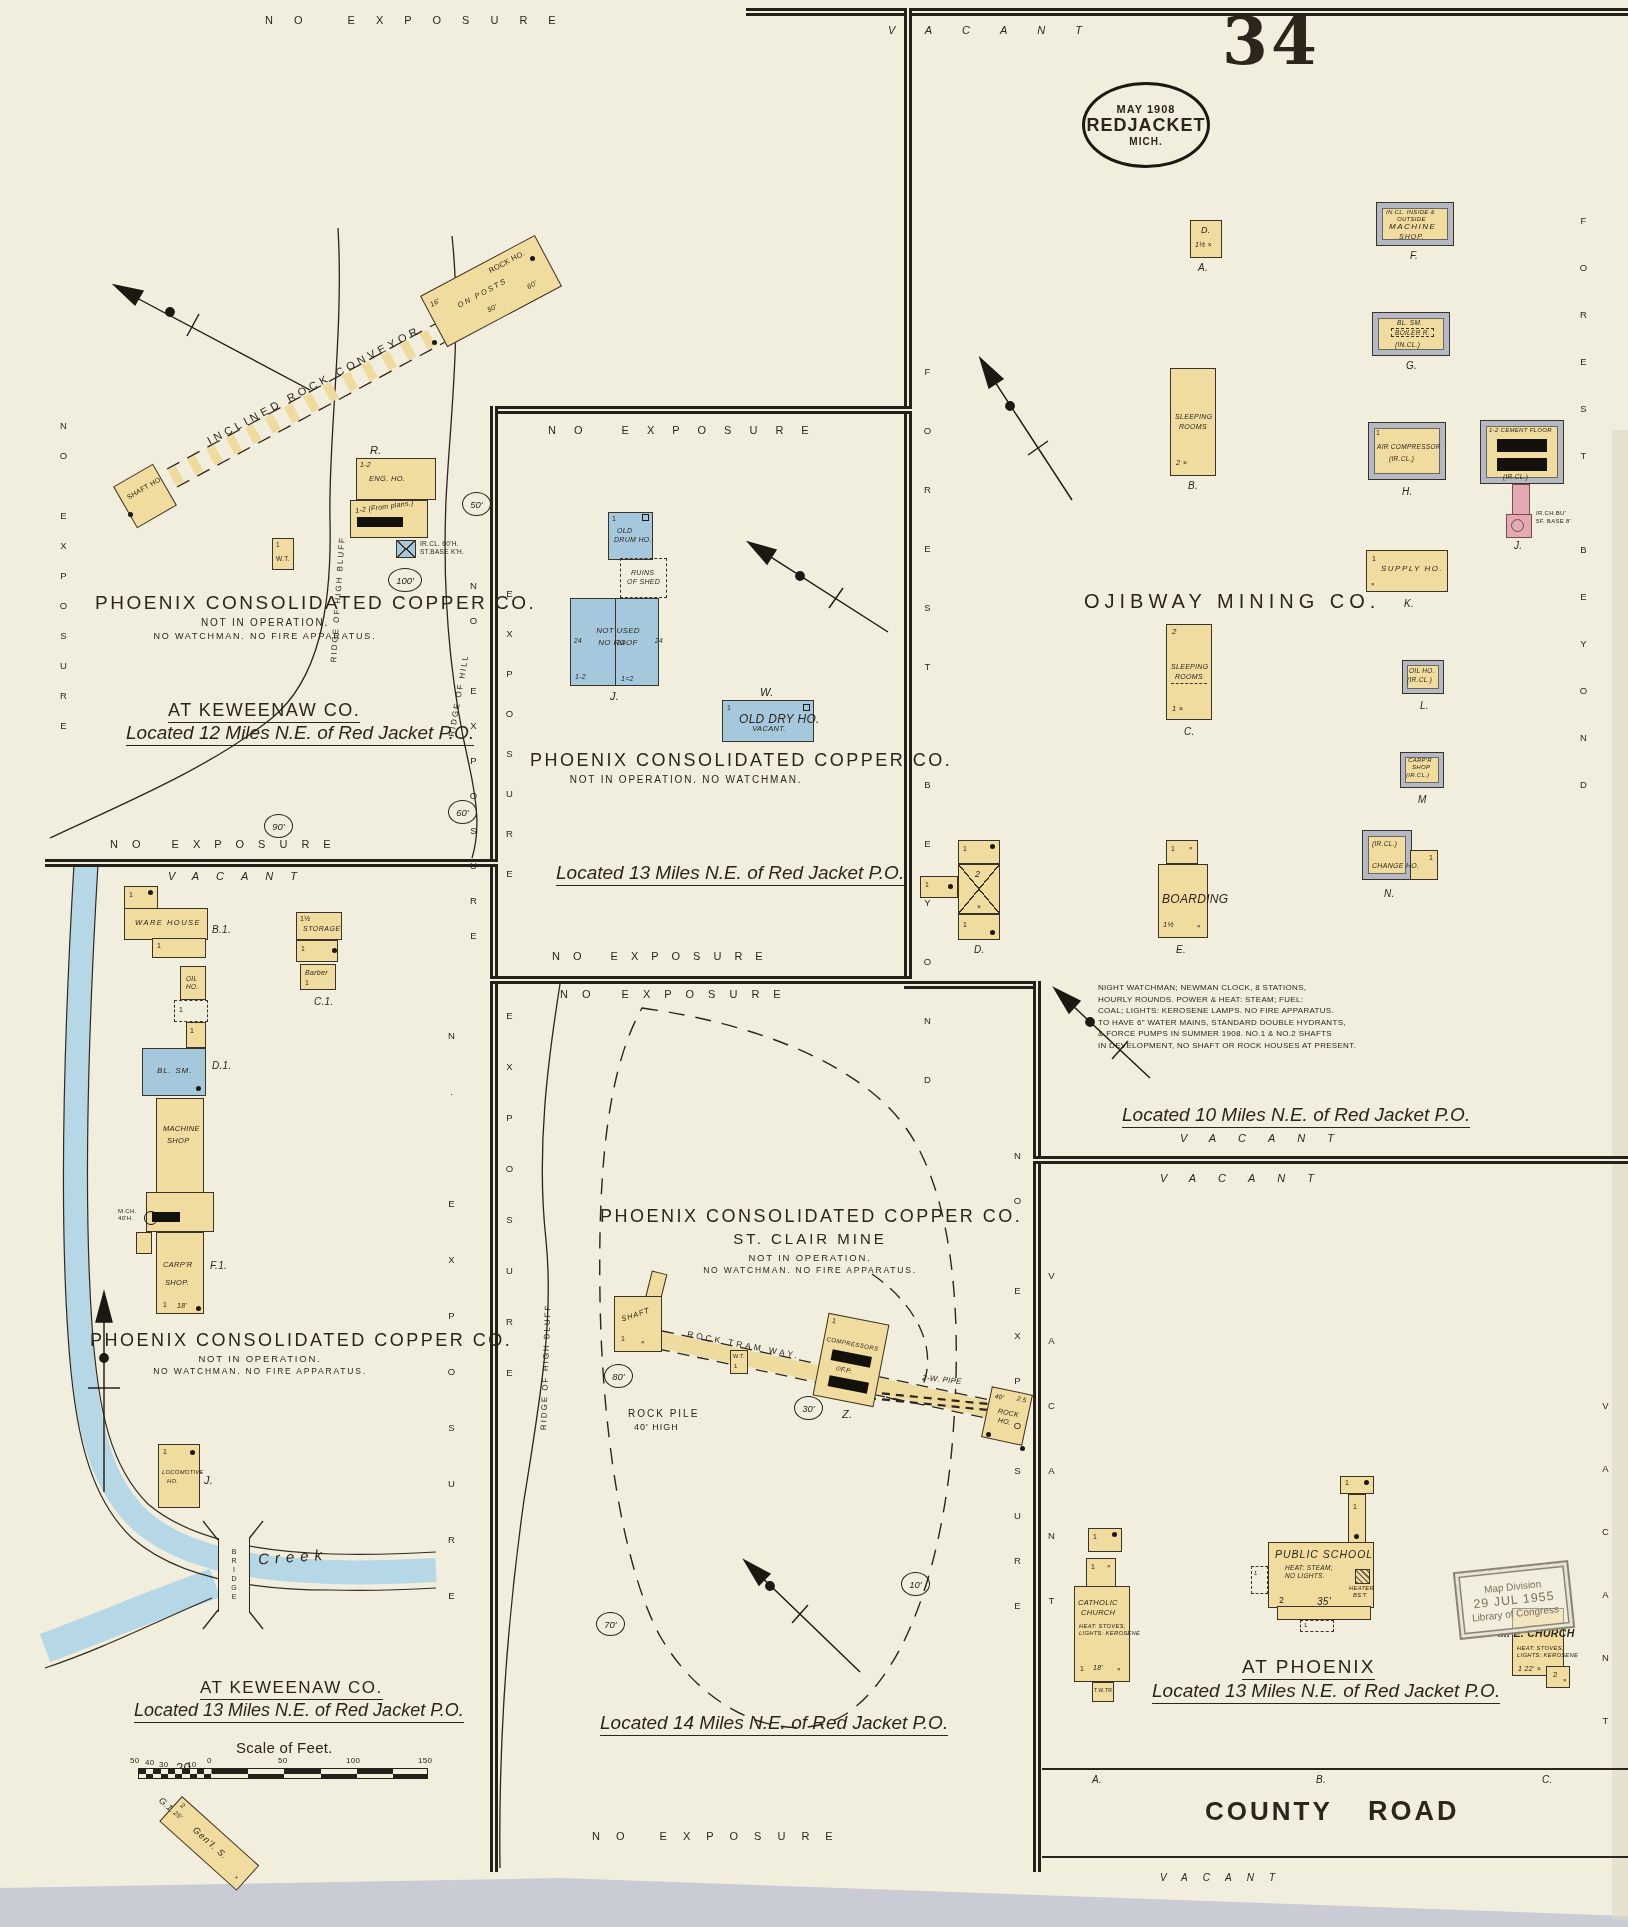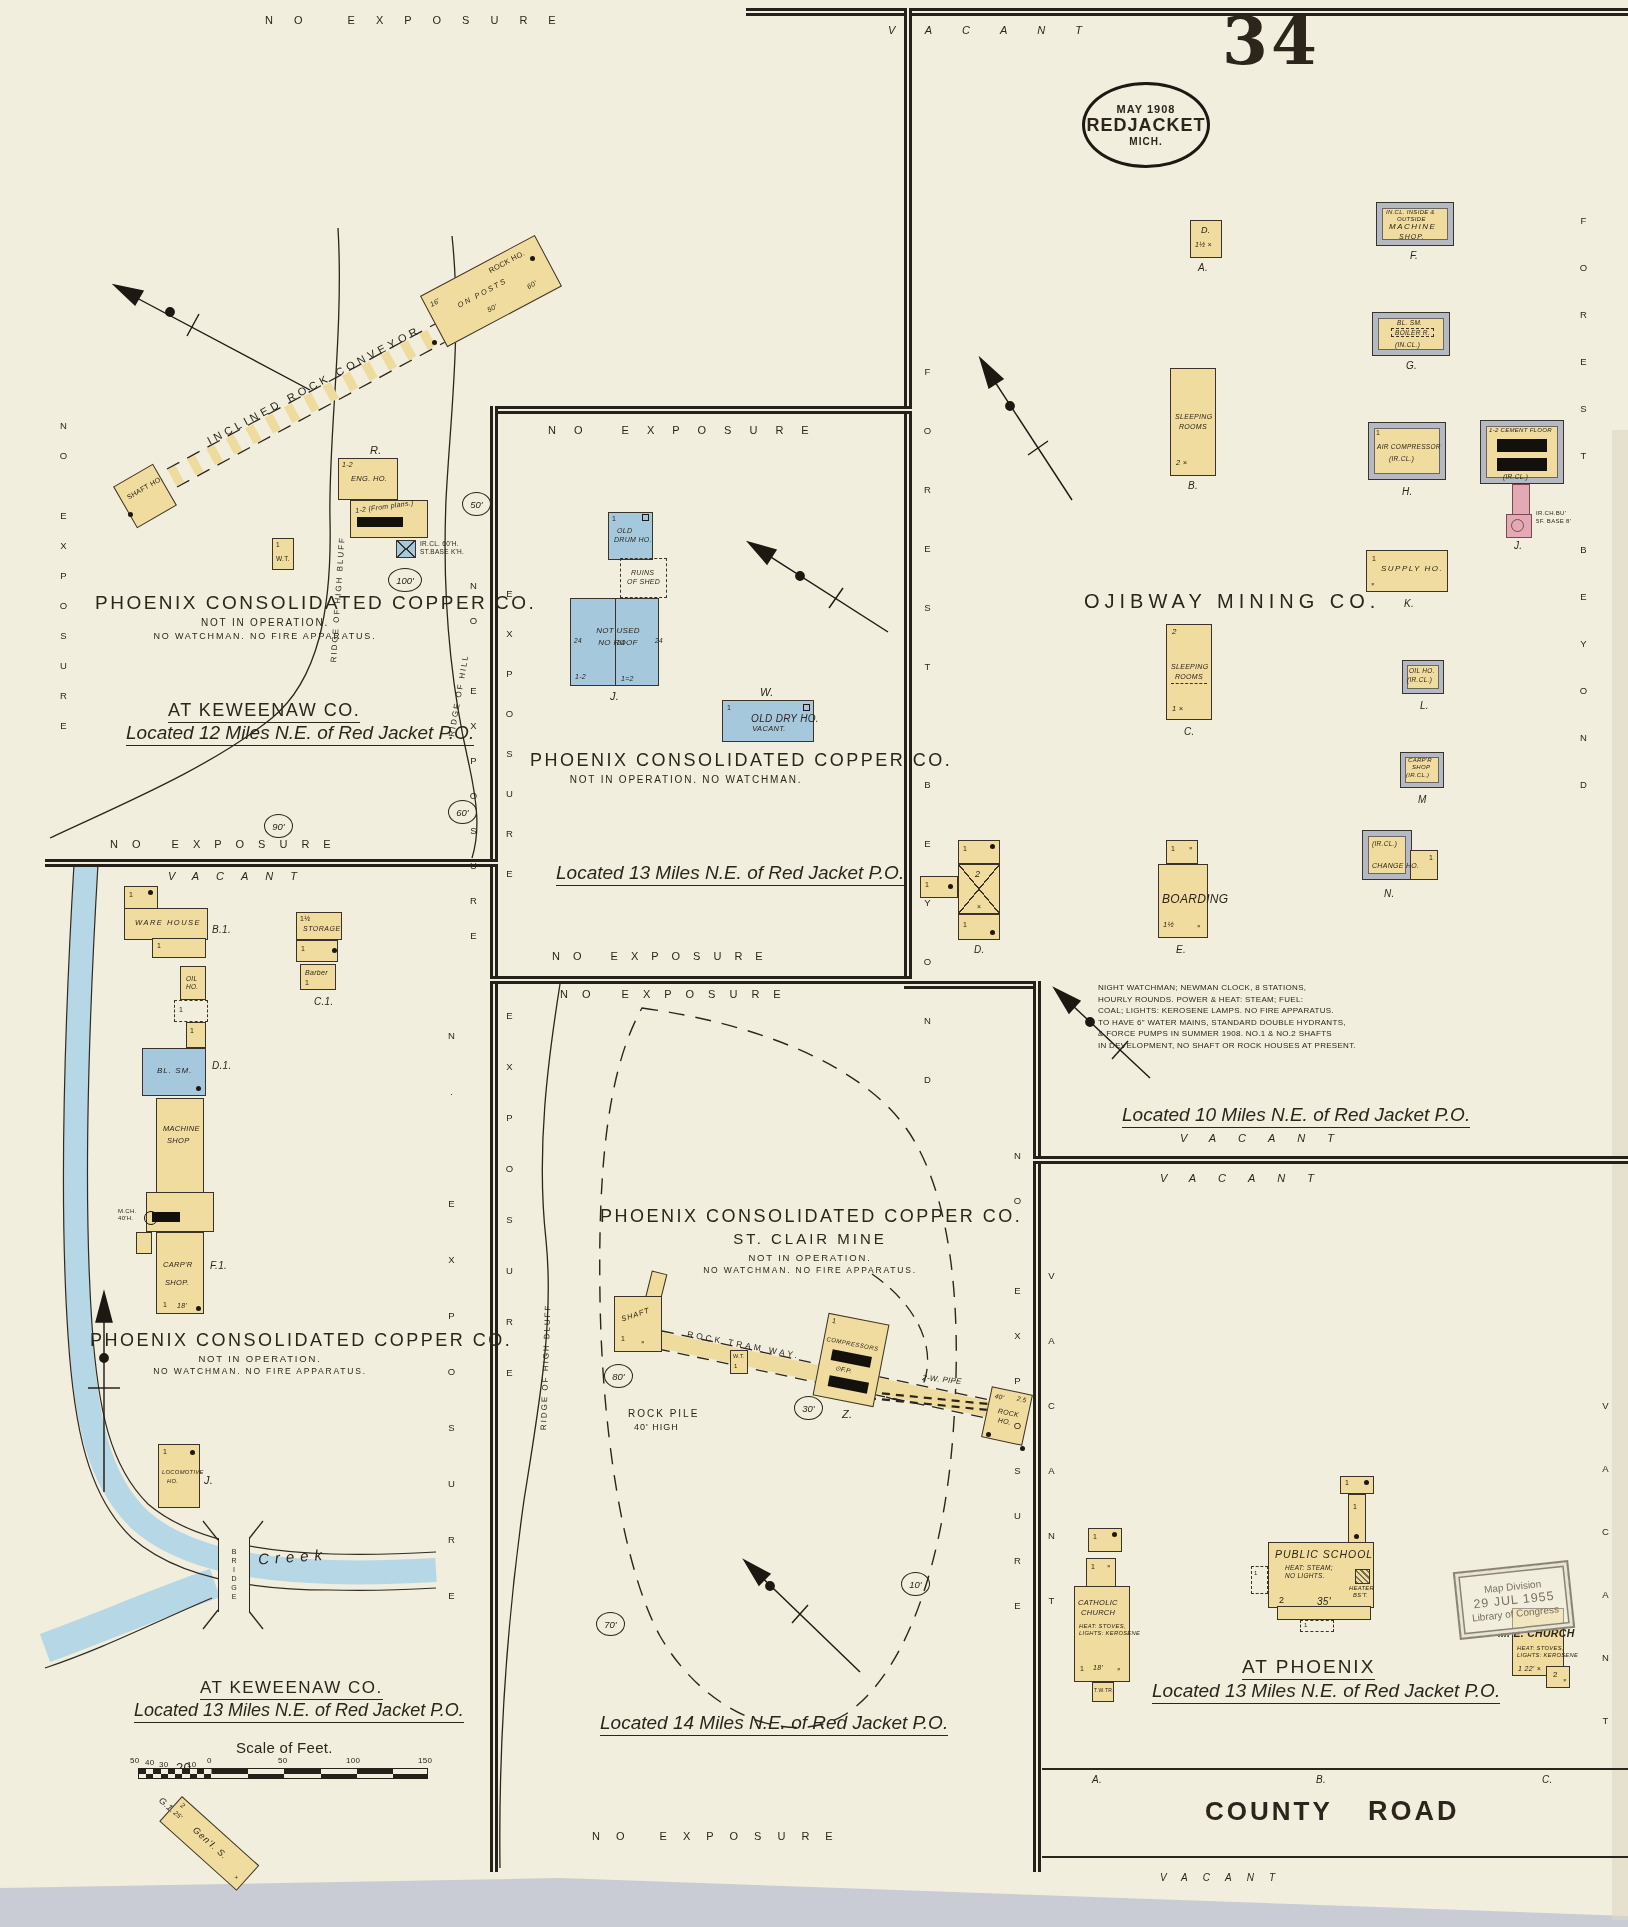--- a/index.html
+++ b/index.html
@@ -161,21 +161,21 @@
   <div class="bld" style="left:420px;top:296px;width:130px;height:58px;transform:rotate(-28deg);transform-origin:0 0">
     <div class="lbl" style="left:72px;top:6px;font-size:7.5px">ROCK HO.</div>
     <div class="lbl it" style="left:28px;top:22px;font-size:7.5px;letter-spacing:2px">ON POSTS</div>
     <div class="lbl it" style="left:4px;top:8px;font-size:7px">16'</div>
     <div class="lbl it" style="left:52px;top:40px;font-size:7px">50'</div>
     <div class="lbl it" style="left:98px;top:38px;font-size:7px">60'</div>
   </div>
   <div class="dot" style="left:432px;top:340px"></div>
   <div class="dot" style="left:530px;top:256px"></div>
   <div class="lbl it" style="left:370px;top:444px;font-size:11px">R.</div>
-  <div class="bld" style="left:338px;top:458px;width:60px;height:42px">
+  <div class="bld" style="left:356px;top:458px;width:80px;height:42px">
     <div class="lbl it" style="left:3px;top:2px;font-size:7px">1-2</div>
     <div class="lbl it" style="left:12px;top:16px;font-size:7.5px">ENG. HO.</div>
   </div>
   <div class="bld" style="left:350px;top:500px;width:78px;height:38px">
     <div class="lbl it" style="left:4px;top:2px;font-size:7px;transform:rotate(-8deg)">1-2 {From plans.}</div>
   </div>
   <div class="bar" style="left:357px;top:517px;width:46px;height:10px"></div>
   <div class="xbox" style="left:396px;top:540px;width:20px;height:18px"></div>
   <div class="lbl" style="left:420px;top:540px;font-size:6.5px">IR.CL. 60'H.</div>
   <div class="lbl" style="left:420px;top:548px;font-size:6.5px">ST.BASE K'H.</div>
@@ -212,21 +212,21 @@
     <div class="lbl it" style="left:3px;top:38px;font-size:6.5px">24</div>
     <div class="lbl it" style="left:46px;top:40px;font-size:6.5px">24</div>
     <div class="lbl it" style="left:84px;top:38px;font-size:6.5px">24</div>
     <div class="lbl it" style="left:4px;top:74px;font-size:7px">1-2</div>
     <div class="lbl it" style="left:50px;top:76px;font-size:7px">1=2</div>
   </div>
   <div class="lbl it" style="left:610px;top:690px;font-size:11px">J.</div>
   <div class="lbl it" style="left:760px;top:686px;font-size:11px">W.</div>
   <div class="bld blue" style="left:722px;top:700px;width:92px;height:42px">
     <div class="lbl" style="left:4px;top:3px;font-size:7px">1</div>
-    <div class="lbl it ctr" style="left:24px;top:12px;width:76px;font-size:10px">OLD DRY HO.</div>
+    <div class="lbl it ctr" style="left:16px;top:12px;width:76px;font-size:12px">OLD DRY HO.</div>
     <div class="lbl it ctr" style="left:8px;top:24px;width:76px;font-size:7.5px">VACANT.</div>
     <div style="position:absolute;right:3px;top:3px;width:5px;height:5px;border:1px solid #1d1812"></div>
   </div>
   <div class="title ctr" style="left:530px;top:750px;width:312px;font-size:18px">PHOENIX CONSOLIDATED COPPER CO.</div>
   <div class="sub ctr" style="left:530px;top:774px;width:312px">NOT IN OPERATION.    NO WATCHMAN.</div>
   <div class="cap u" style="left:556px;top:862px">Located 13 Miles N.E. of Red Jacket P.O.</div>
 
   <div class="title" style="left:1084px;top:590px;font-size:20px;letter-spacing:5px">OJIBWAY MINING CO.</div>
   <div class="bld" style="left:1190px;top:220px;width:32px;height:38px">
     <div class="lbl it" style="left:10px;top:4px;font-size:9px">D.</div>

